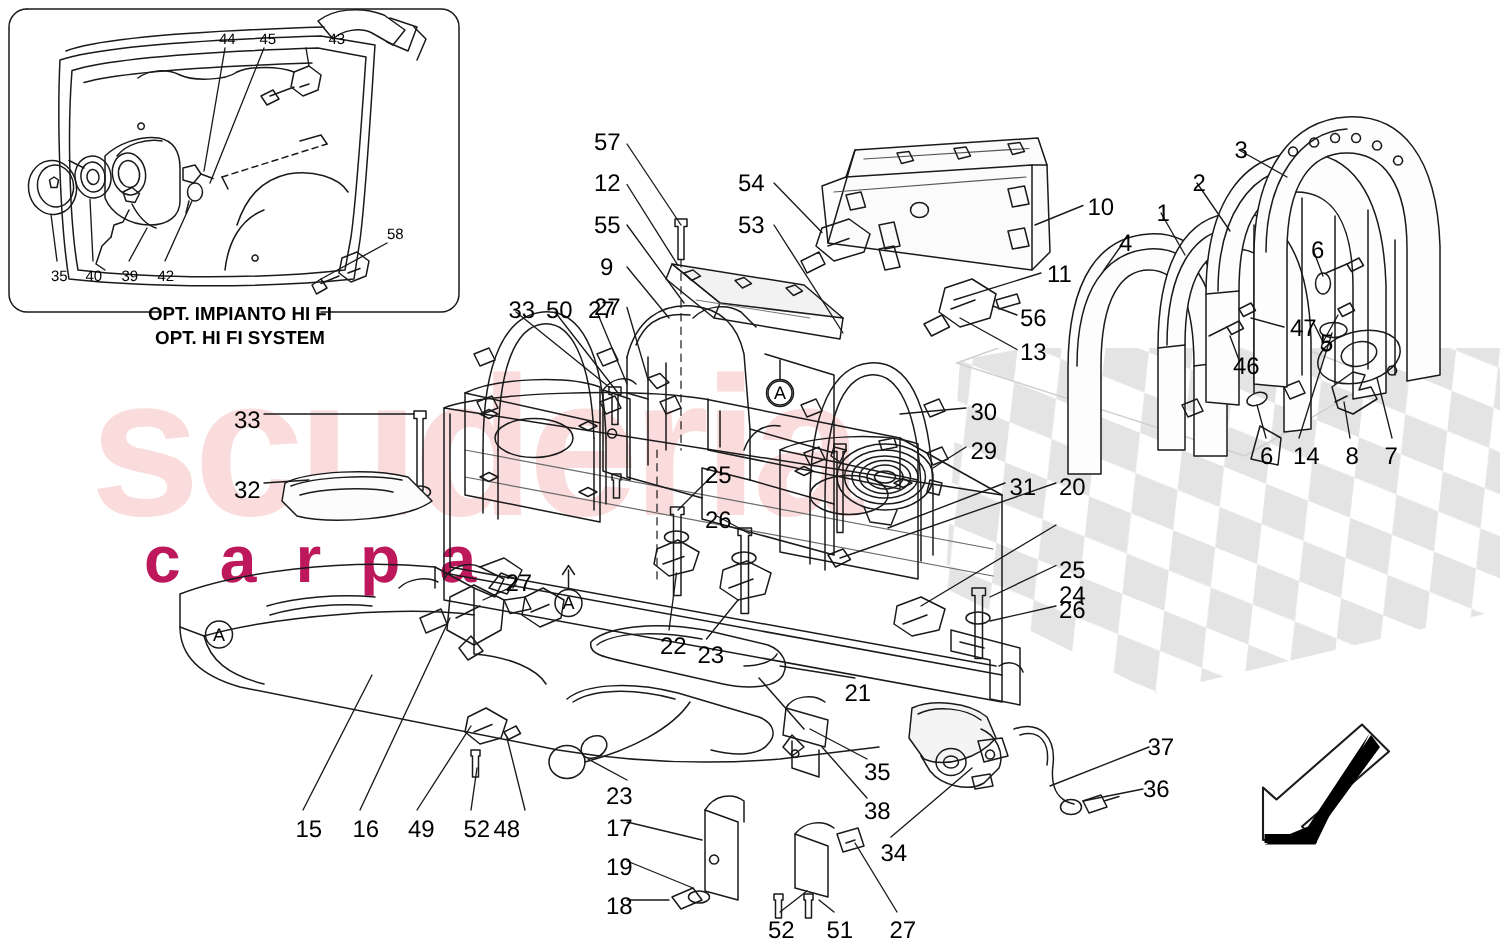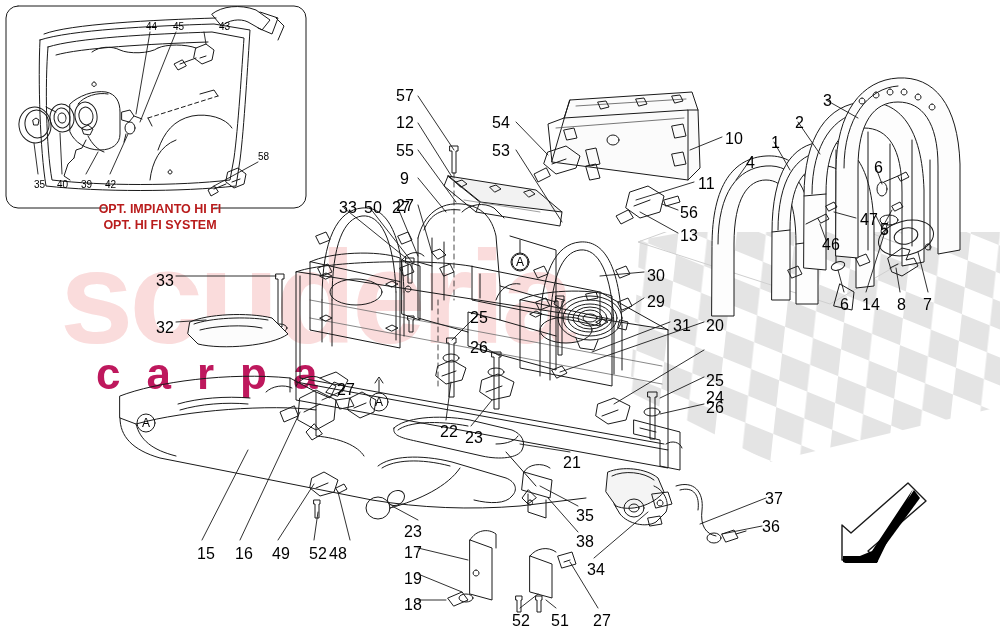--- a/index.html
+++ b/index.html
@@ -32,21 +32,21 @@
     font-family:"Liberation Sans",sans-serif;
     font-size:16px;font-weight:400;color:#000;
     line-height:1;white-space:nowrap;
   }
   .lbl.sm{font-size:10px;}
 
   
   .inset-cap{
     position:absolute;
     font-family:"Liberation Sans",sans-serif;
-    font-size:12.5px;font-weight:700;color:#b91c1c;
+    font-size:12.5px;font-weight:700;color:#000000;
     text-align:center;line-height:1.25;white-space:nowrap;
   }
 </style>
 </head>
 <body>
 
 <div id="page">
 
   <div class="wm-scuderia">scuderia</div>
 

